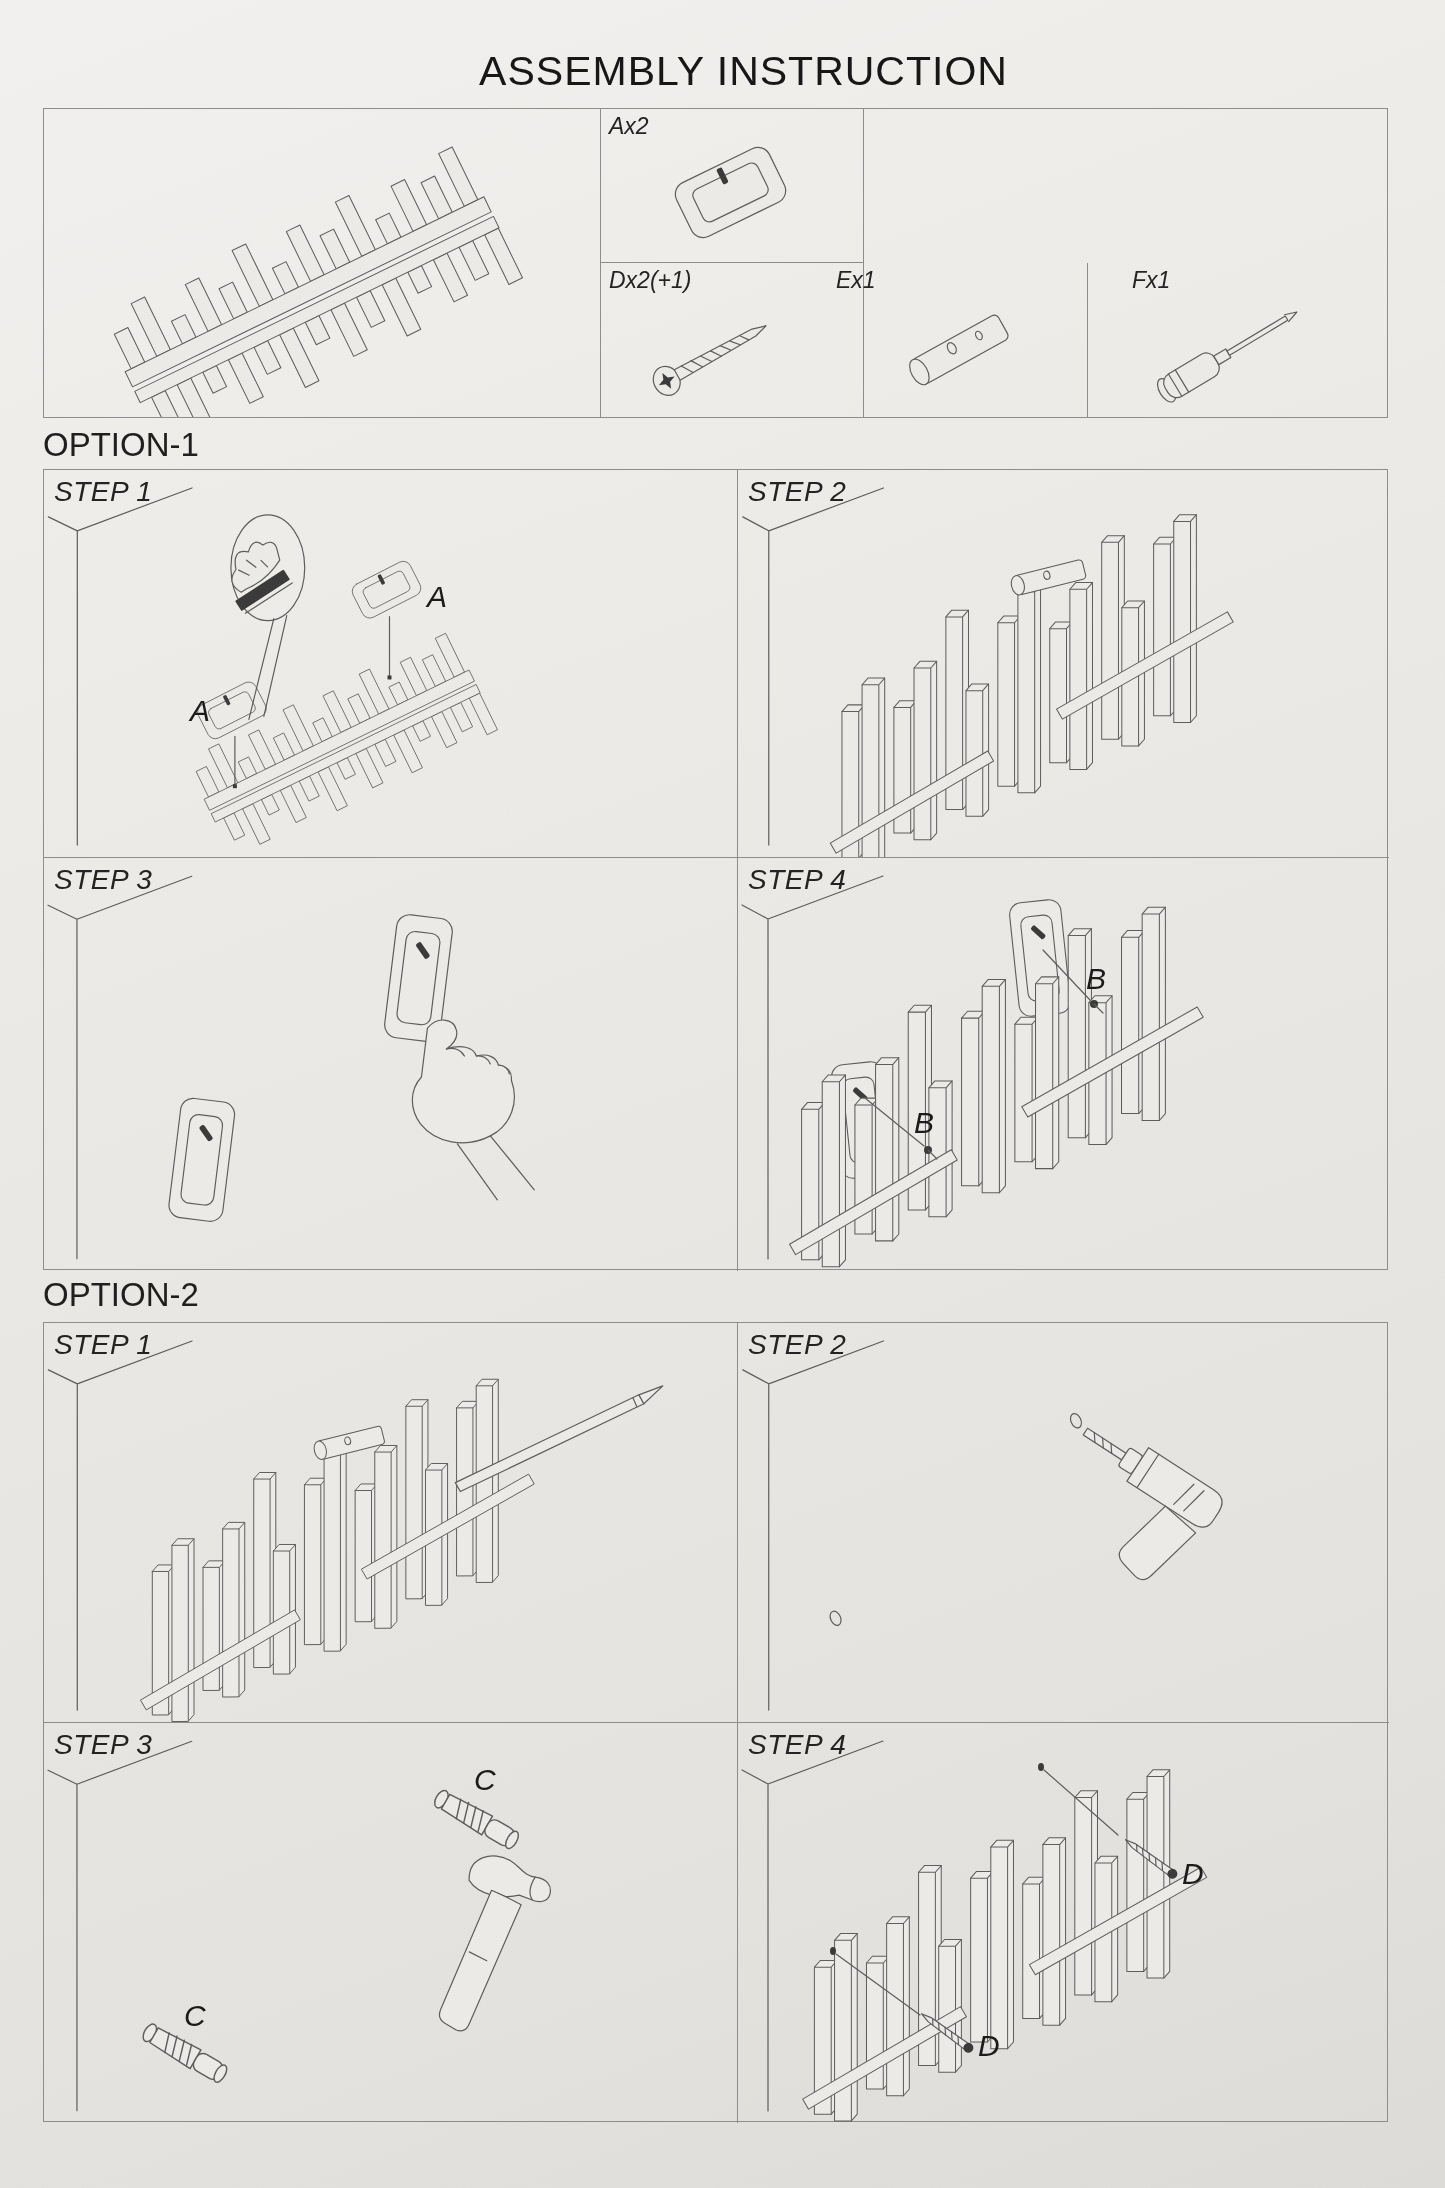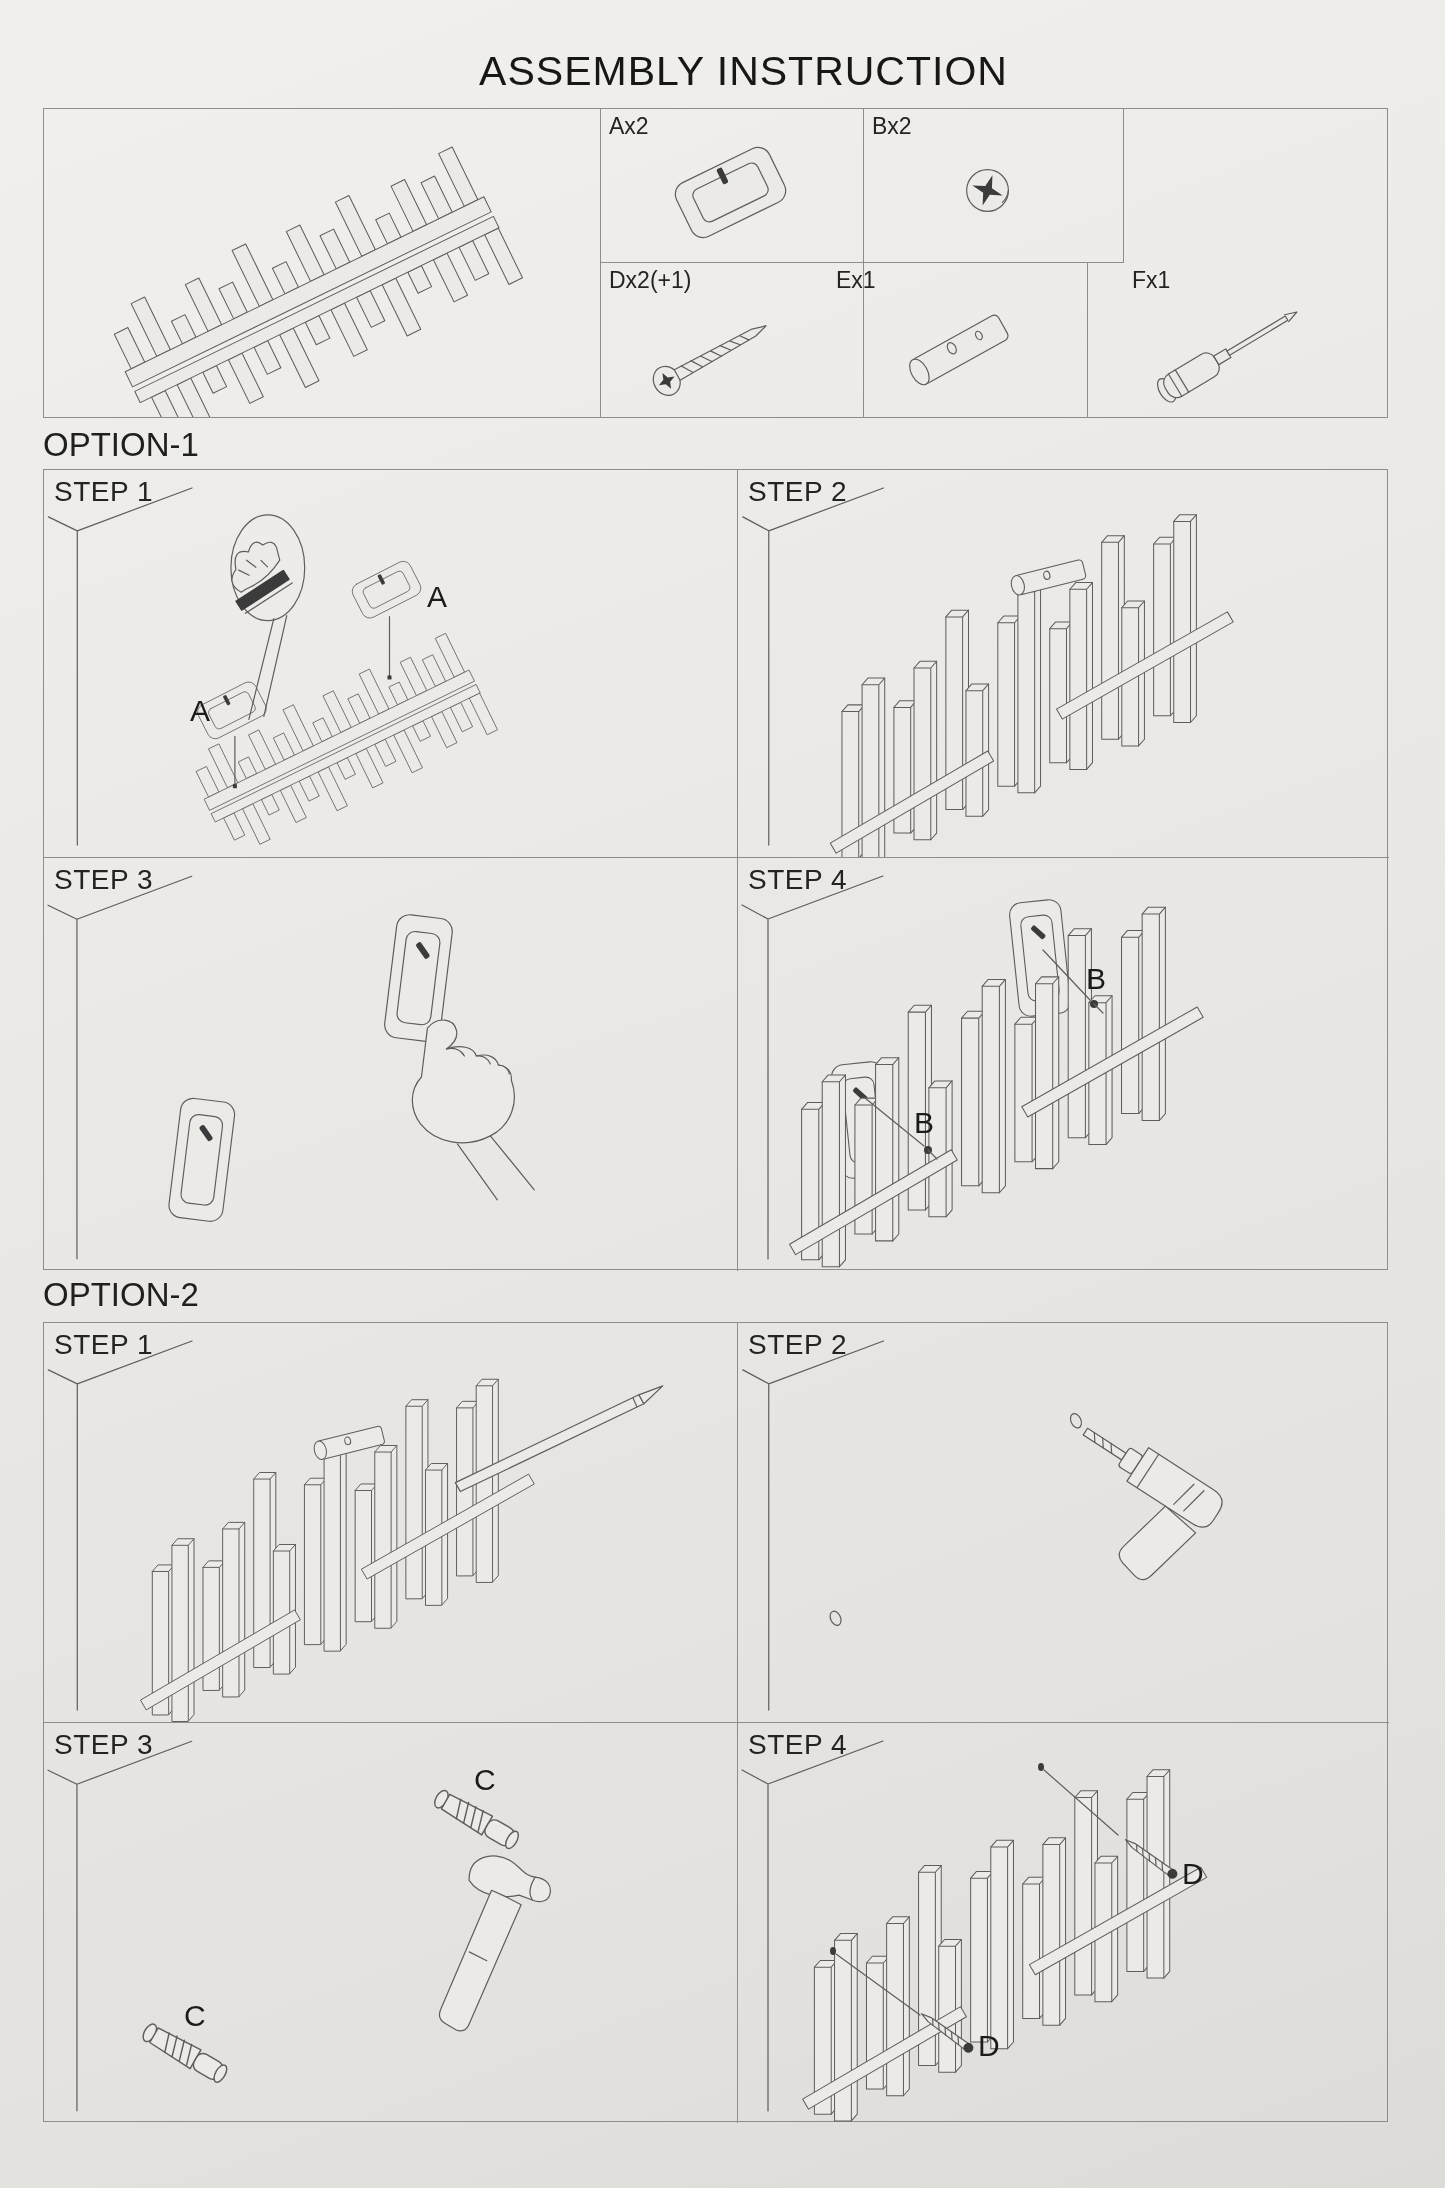--- a/index.html
+++ b/index.html
@@ -3,21 +3,21 @@
 <meta charset="utf-8">
 <style>
   html,body{margin:0;padding:0;background:#d8d7d4;}
   .page{position:relative;width:1445px;height:2188px;overflow:hidden;
         background:linear-gradient(160deg,#f1f0ee 0%,#eae9e5 40%,#e3e2de 80%,#dcdbd8 100%);
         font-family:"Liberation Sans",sans-serif;color:#222;}
   .title{position:absolute;left:0;top:48px;width:100%;text-align:center;
          font-size:41px;font-weight:500;letter-spacing:1px;color:#171717;padding-left:21px;}
   .heading{position:absolute;left:43px;width:1345px;
            font-size:33px;color:#1f1f1f;}
-  .box{position:absolute;border:1px solid #8d8d8d;box-sizing:border-box;}
+  .box{position:absolute;border:1px solid #8d8d8d;box-sizing:border-box;font-style:italic;}
   .cell{position:absolute;box-sizing:border-box;}
   .br{border-right:1px solid #8d8d8d;}
   .bb{border-bottom:1px solid #8d8d8d;}
   .psvg{position:absolute;left:0;top:0;width:100%;height:100%;display:block;}
   .step-label{position:absolute;top:6px;left:10px;font-size:28px;letter-spacing:.5px;color:#232323;}
   .part-label{position:absolute;top:4px;left:8px;font-size:23px;color:#242424;}
   .callout{position:absolute;font-size:30px;color:#1b1b1b;}
   svg .ill{fill:none;stroke:#5d5d5d;stroke-width:1.2;stroke-linejoin:round;stroke-linecap:round;}
   svg .f{fill:#eceae7;}
   svg .dk{fill:#3b3b3b;stroke:none;}
@@ -142,32 +142,20 @@
         <use href="#rack-flat" transform="translate(40,26) scale(0.84)"></use>
       </svg>
     </div>
 
     <div class="cell br bb" style="left:557px;top:0;width:263px;height:154px;">
       <div class="part-label">Ax2</div>
       <svg class="psvg" viewBox="0 0 263 154">
         <use href="#plateA" transform="translate(130,84) rotate(-26)"></use>
       </svg>
     </div>
-    <div class="cell br bb" style="left:820px;top:0;width:260px;height:154px;">
-      <div class="part-label">Bx2</div>
-      <svg class="psvg" viewBox="0 0 260 154">
-        <g transform="translate(124,82)">
-          <circle class="ill f" r="21"></circle>
-          <g transform="rotate(18)">
-              <path class="dk" d="M0,-16 L3.5,-3.5 L16,0 L3.5,3.5 L0,16 L-3.5,3.5 L-16,0 L-3.5,-3.5 Z"></path>
-            </g>
-          <path class="ill" d="M15,12 a21,21 0 0,0 6,-12"></path>
-        </g>
-      </svg>
-    </div>
 
     <div class="cell br" style="left:557px;top:154px;width:263px;height:154px;">
       <div class="part-label">Dx2(+1)</div>
       <svg class="psvg" viewBox="0 0 263 154">
         <g transform="translate(66,118) rotate(-29)">
           <ellipse class="ill f" cx="0" cy="0" rx="13" ry="15"></ellipse>
           <path class="dk" d="M0,-9 L2.5,-2.5 L9,0 L2.5,2.5 L0,9 L-2.5,2.5 L-9,0 L-2.5,-2.5 Z"></path>
           <path class="ill f" d="M12,-6 L100,-4 L114,0 L100,4 L12,6 Z"></path>
           <path class="ill" d="M20,-6 l7,11 M31,-6 l7,11 M42,-5 l7,10 M53,-5 l7,10 M64,-5 l7,9 M75,-4 l7,8 M86,-4 l6,8"></path>
         </g>

